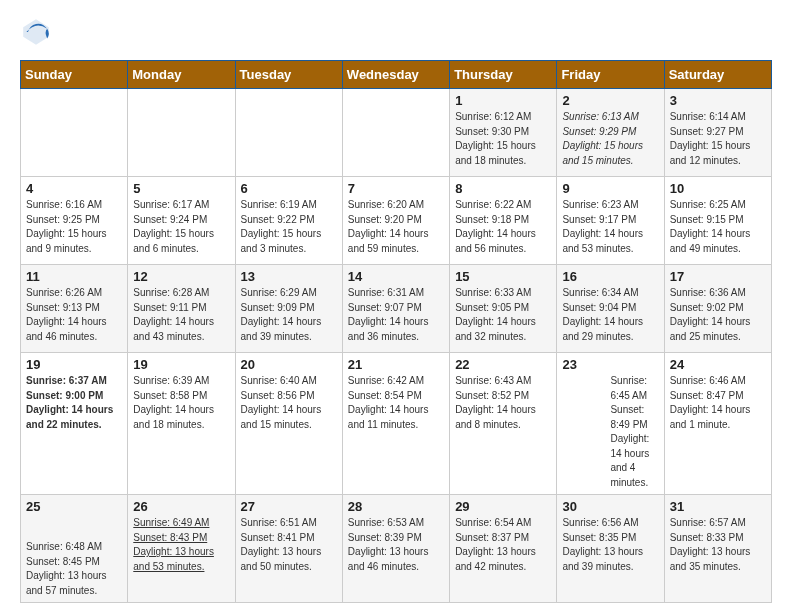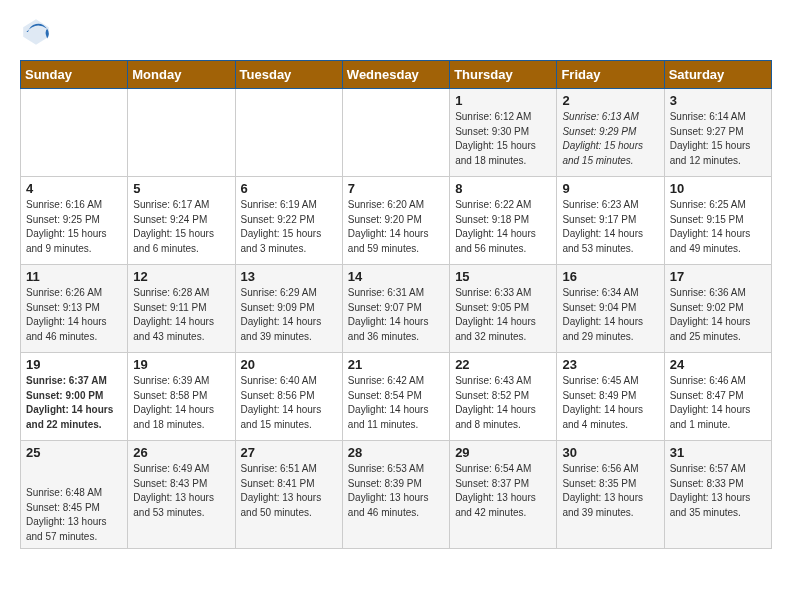--- a/index.html
+++ b/index.html
@@ -296,21 +296,21 @@
           </td>
           <td>
             <div class="day-num">22</div>
             <div class="day-info" style="white-space: pre-line;">Sunrise: 6:43 AM
 Sunset: 8:52 PM
 Daylight: 14 hours
 and 8 minutes.</div>
           </td>
           <td>
             <div class="day-num">23</div>
-            <div class="day-info" style="white-space: pre-line;">Sunrise: 6:45 AM
+            <div class="day-info" style="white-space: pre-line; margin-left: 48px;">Sunrise: 6:45 AM
 Sunset: 8:49 PM
 Daylight: 14 hours
 and 4 minutes.</div>
           </td>
           <td>
             <div class="day-num">24</div>
             <div class="day-info" style="white-space: pre-line;">Sunrise: 6:46 AM
 Sunset: 8:47 PM
 Daylight: 14 hours
 and 1 minute.</div>
@@ -319,21 +319,21 @@
         <tr>
           <td>
             <div class="day-num">25</div>
             <div class="day-info" style="white-space: pre-line; margin-top: 26px;">Sunrise: 6:48 AM
 Sunset: 8:45 PM
 Daylight: 13 hours
 and 57 minutes.</div>
           </td>
           <td>
             <div class="day-num">26</div>
-            <div class="day-info" style="white-space: pre-line;">Sunrise: 6:49 AM
+            <div class="day-info" style="white-space: pre-line; text-decoration: underline;">Sunrise: 6:49 AM
 Sunset: 8:43 PM
 Daylight: 13 hours
 and 53 minutes.</div>
           </td>
           <td>
             <div class="day-num">27</div>
             <div class="day-info" style="white-space: pre-line;">Sunrise: 6:51 AM
 Sunset: 8:41 PM
 Daylight: 13 hours
 and 50 minutes.</div>

